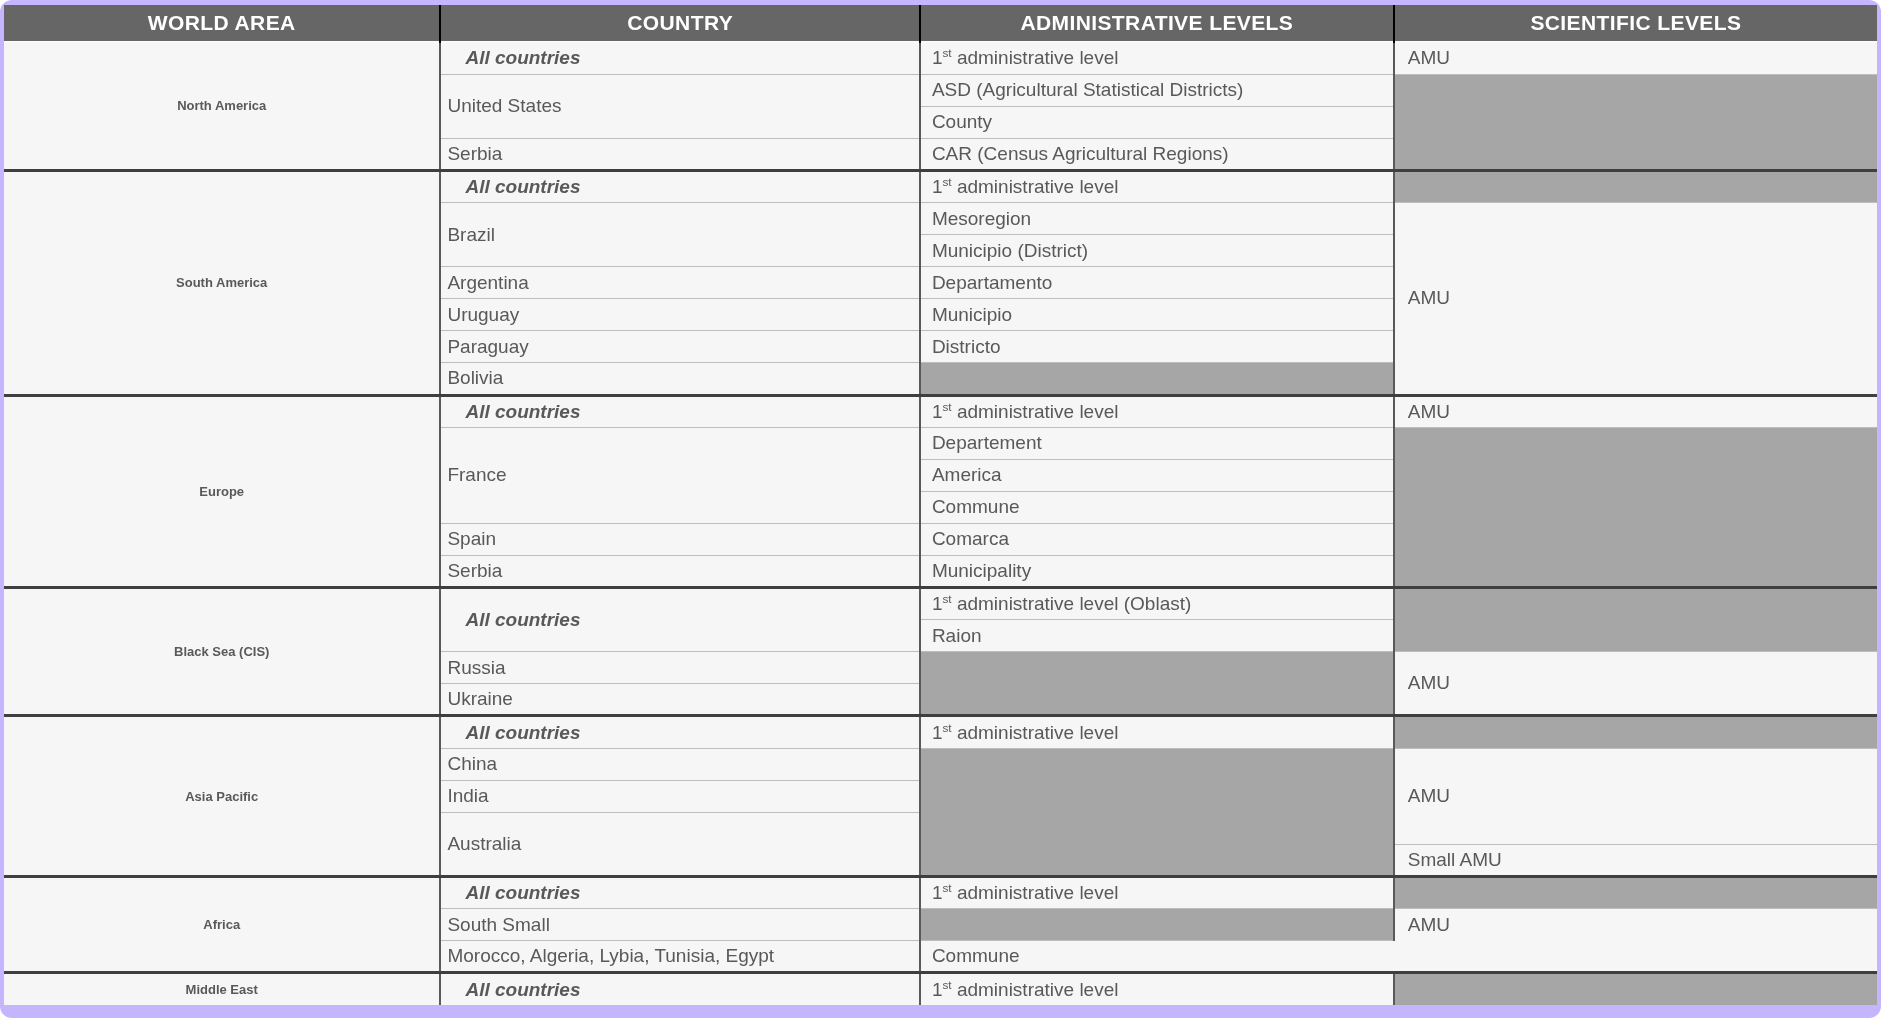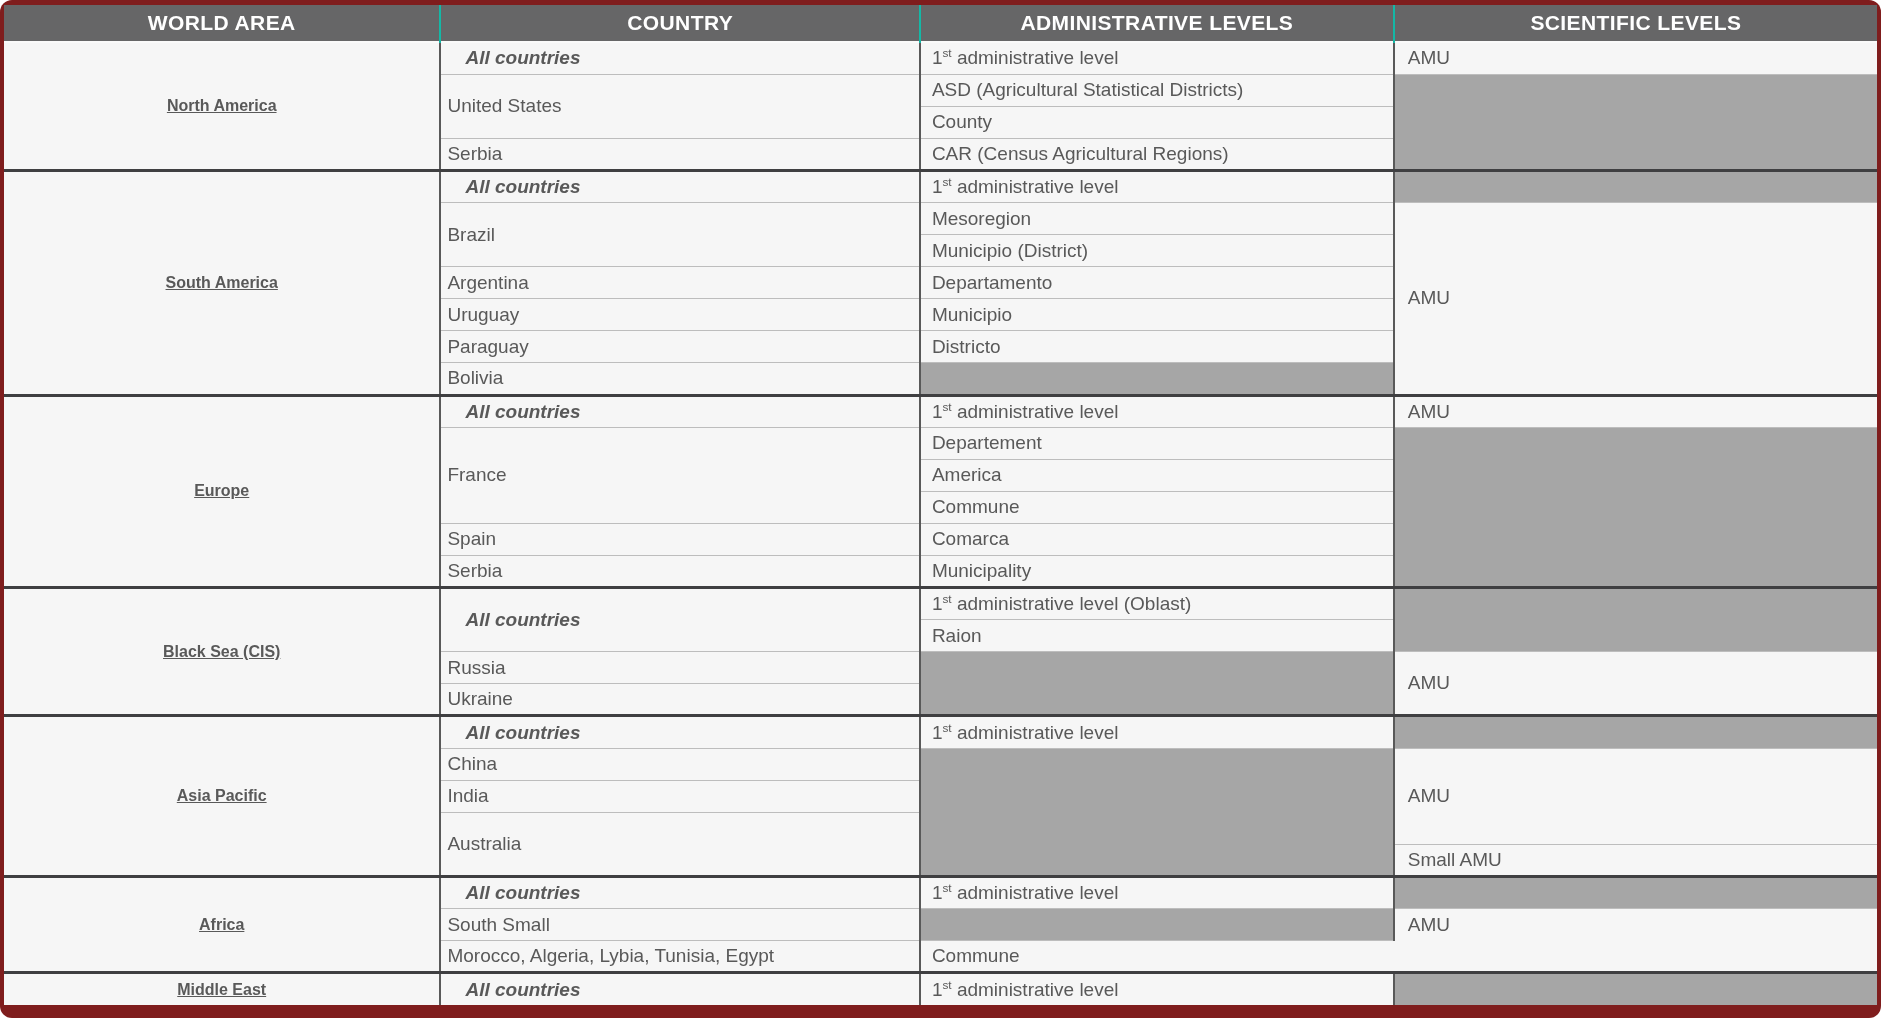--- a/index.html
+++ b/index.html
@@ -1,51 +1,51 @@
 <!DOCTYPE html>
 <html><head>
 <meta charset="utf-8">
 <style>
   html,body{margin:0;padding:0;background:#ffffff;}
   body{font-family:"Liberation Sans", sans-serif;}
   .frame{
     width:1881px;height:1018px;box-sizing:border-box;
-    background:#7f1d1d;border-radius:12px;
+    background:#c4b5fd;border-radius:12px;
     padding:5px 4px 13px 4px;
   }
   table.levels{
     width:100%;height:100%;
     border-collapse:collapse;table-layout:fixed;
     background:#f6f6f6;
   }
   col.c-area{width:23.3%;}
   col.c-country{width:25.6%;}
   col.c-admin{width:25.3%;}
   col.c-sci{width:25.8%;}
   thead tr{height:37px;}
   tbody tr{height:32px;}
   th{
     background:#666667;color:#ffffff;
     font-size:21px;font-weight:bold;letter-spacing:0.4px;
     text-align:center;vertical-align:middle;
-    border-left:2px solid #14b8a6;
+    border-left:2px solid #000000;
   }
   th:first-child{border-left:none;}
   td{
     background:#f6f6f6;color:#595959;
     font-size:19px;vertical-align:middle;
     border-top:1px solid #bdbdbd;
     padding:0 6px;
     overflow:hidden;white-space:nowrap;
   }
   tbody tr:first-child td{border-top:2px solid #fafafa;}
   tr.section-start > td{border-top:3px solid #3f3f41;}
   td.country, td.admin, td.sci{border-left:2px solid #595959;}
   td.area{
-    font-weight:bold;text-align:center;font-size:16px;color:#595959;text-decoration:underline;
+    font-weight:bold;text-align:center;font-size:13px;color:#595959;
   }
   td.country{}
   td.allc{font-weight:bold;font-style:italic;padding-left:24px;}
   td.admin{padding-left:11px;margin-left:20px;}
   td.sci{padding-left:13px;}
   td.gray{background:#a6a6a6;}
   sup{font-size:0.62em;vertical-align:super;line-height:0;}
 </style>
 </head>
 <body>

